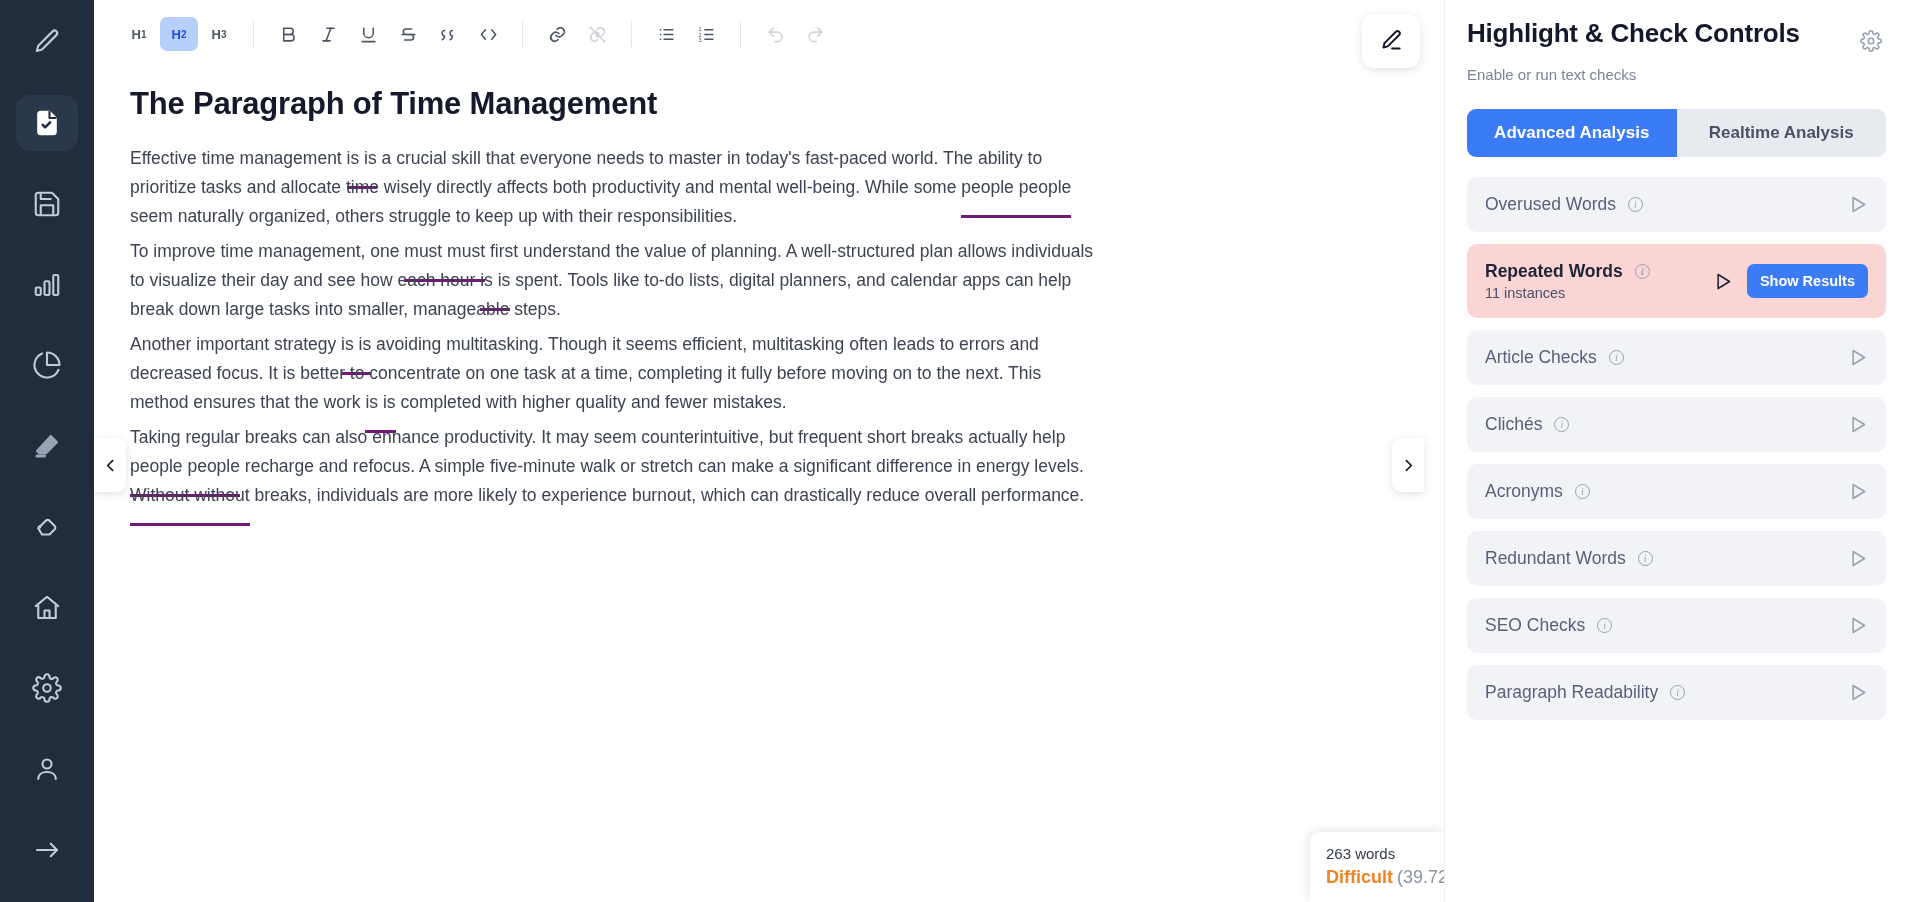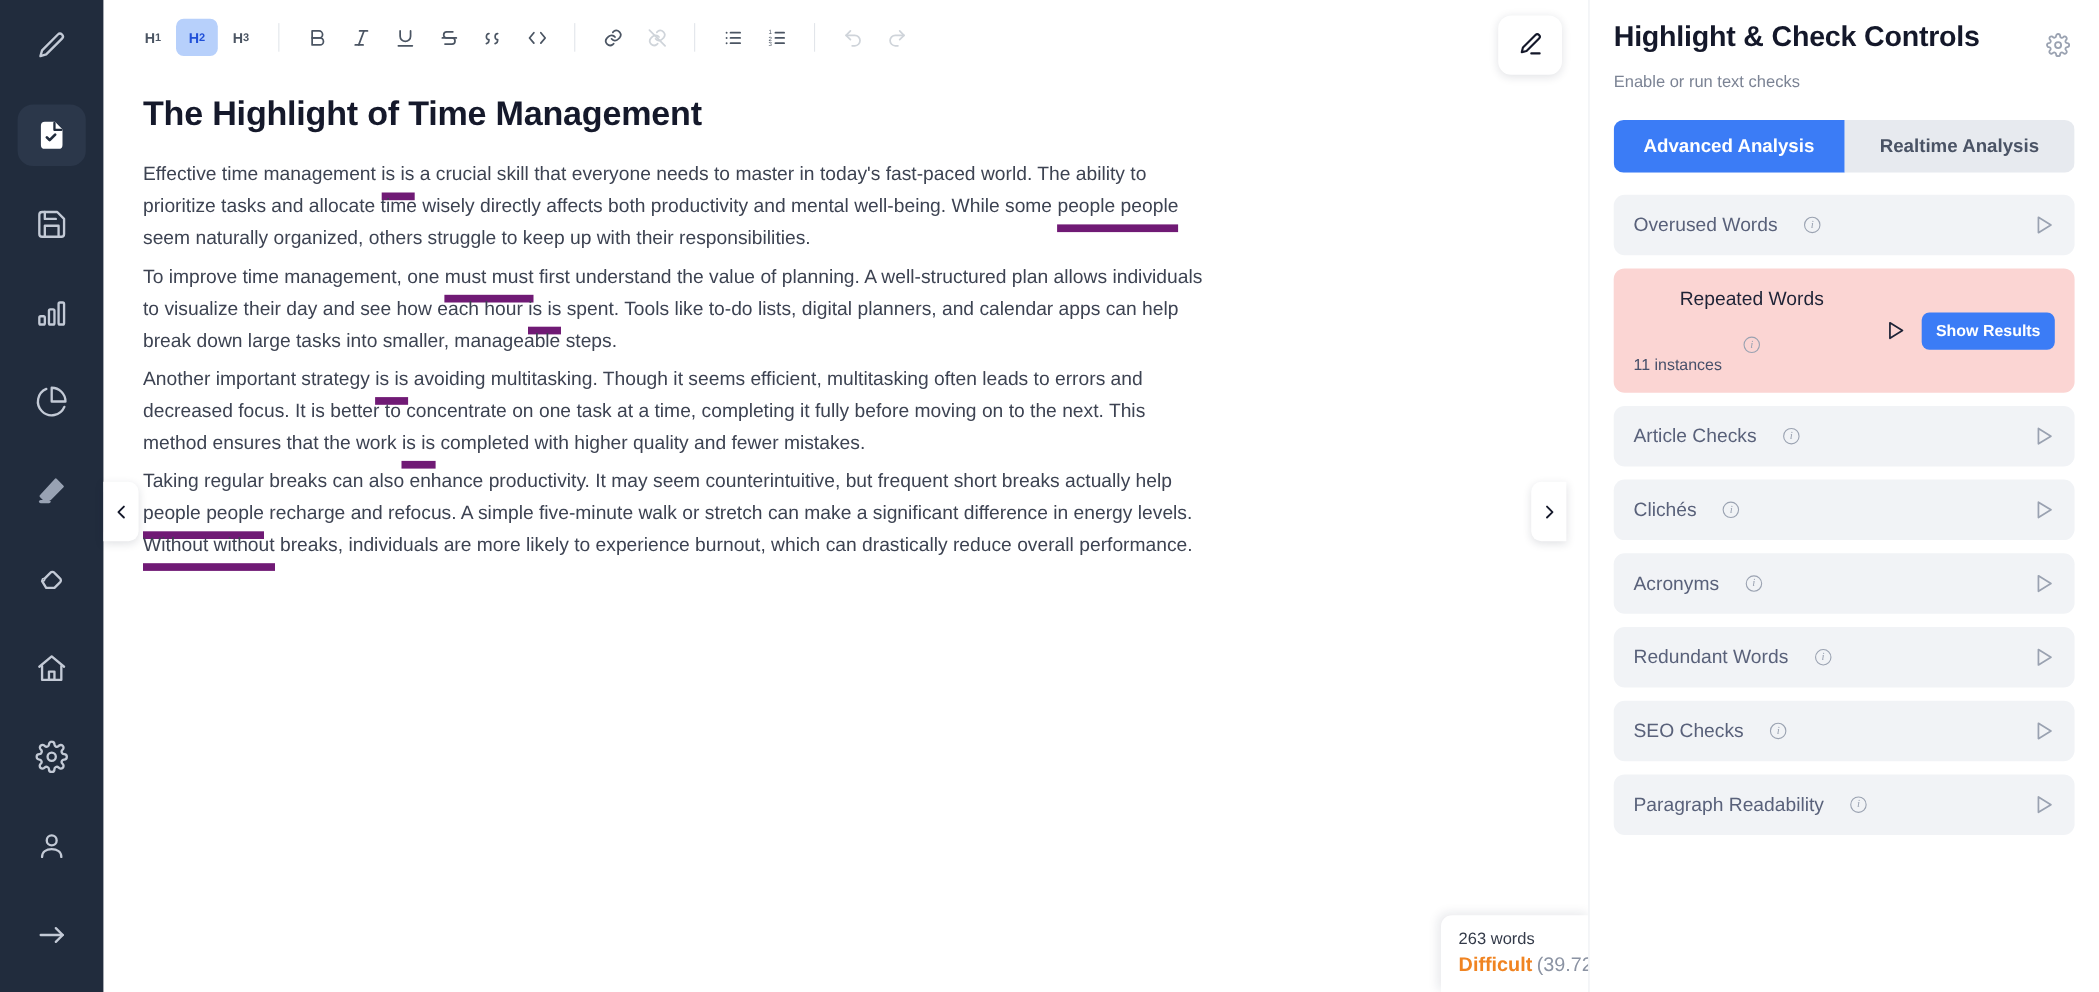--- a/index.html
+++ b/index.html
@@ -79,22 +79,22 @@
     margin: 30px 0 16px 0;
   }
   .doc p {
     font-size: 17.5px;
     line-height: 29px;
     color: #3d4352;
     margin-bottom: 6px;
     max-width: 965px;
   }
   .hl {
-    border-bottom: 7px solid #701a75;
-    padding-bottom: 7px;
+    border-bottom: 3px solid #701a75;
+    padding-bottom: 18px;
   }
 
   
   .pencil-fab {
     position: absolute;
     top: 14px; right: 24px;
     width: 58px; height: 54px;
     background: #fff;
     border-radius: 12px;
     box-shadow: 0 2px 9px rgba(20,30,55,.13);
@@ -175,23 +175,23 @@
     border-radius: 10px;
     padding: 17px 18px;
     margin-bottom: 12px;
     display: flex; align-items: center;
     cursor: pointer;
     position: relative;
   }
   .check-row.alert { background: #fbd5d3; }
   .check-left { flex: 1 1 auto; }
   .check-label {
-    font-size: 17.5px; color: #59617a; display: flex; align-items: center; gap: 24px;
-  }
-  .check-row.alert .check-label { color: #1e2336; font-weight: 400; flex-direction: column; }
+    font-size: 17.5px; color: #59617a; display: flex; align-items: center; gap: 12px;
+  }
+  .check-row.alert .check-label { color: #1e2336; font-weight: 700; }
   .check-sub { font-size: 14.5px; color: #47506a; margin-top: 3px; }
   .info-i {
     width: 15px; height: 15px; border-radius: 50%;
     border: 1.3px solid #9aa2b1; color: #9aa2b1;
     font-size: 10px; font-style: italic;
     display:inline-flex; align-items:center; justify-content:center;
     font-family: "Liberation Serif", serif;
     line-height: 1;
     cursor: pointer;
   }
@@ -390,21 +390,21 @@
       </div>
       <div class="tb-btn disabled">
         <svg viewBox="0 0 24 24" fill="none" stroke="currentColor" stroke-width="2" stroke-linecap="round" stroke-linejoin="round">
             <path d="M15 14l5-5-5-5"></path>
             <path d="M20 9H10a6 6 0 0 0 0 12h3"></path>
           </svg>
       </div>
     </div>
 
     <div class="doc" id="doc">
-        <h1>The Highlight of Time Management</h1>
+        <h1>The Paragraph of Time Management</h1>
         <p><span>Effective time management </span><span class="hl">is is</span><span> a crucial skill that everyone needs to master in today's fast-paced world. The ability to prioritize tasks and allocate time wisely directly affects both productivity and mental well-being. While some </span><span class="hl">people people</span><span> seem naturally organized, others struggle to keep up with their responsibilities.</span></p>
         <p><span>To improve time management, one </span><span class="hl">must must</span><span> first understand the value of planning. A well-structured plan allows individuals to visualize their day and see how each hour </span><span class="hl">is is</span><span> spent. Tools like to-do lists, digital planners, and calendar apps can help break down large tasks into smaller, manageable steps.</span></p>
         <p><span>Another important strategy </span><span class="hl">is is</span><span> avoiding multitasking. Though it seems efficient, multitasking often leads to errors and decreased focus. It is better to concentrate on one task at a time, completing it fully before moving on to the next. This method ensures that the work </span><span class="hl">is is</span><span> completed with higher quality and fewer mistakes.</span></p>
         <p><span>Taking regular breaks can also enhance productivity. It may seem counterintuitive, but frequent short breaks actually help </span><span class="hl">people people</span><span> recharge and refocus. A simple five-minute walk or stretch can make a significant difference in energy levels. </span><span class="hl">Without without</span><span> breaks, individuals are more likely to experience burnout, which can drastically reduce overall performance.</span></p>
       </div>
 
     <div class="pencil-fab">
       <svg viewBox="0 0 24 24" fill="none" stroke="#14182a" stroke-width="1.8" stroke-linecap="round" stroke-linejoin="round">
           <path d="M16.5 3.5a2.1 2.1 0 0 1 3 3L9 17l-4 1 1-4z"></path>
           <line x1="13" y1="19" x2="20" y2="19"></line>

